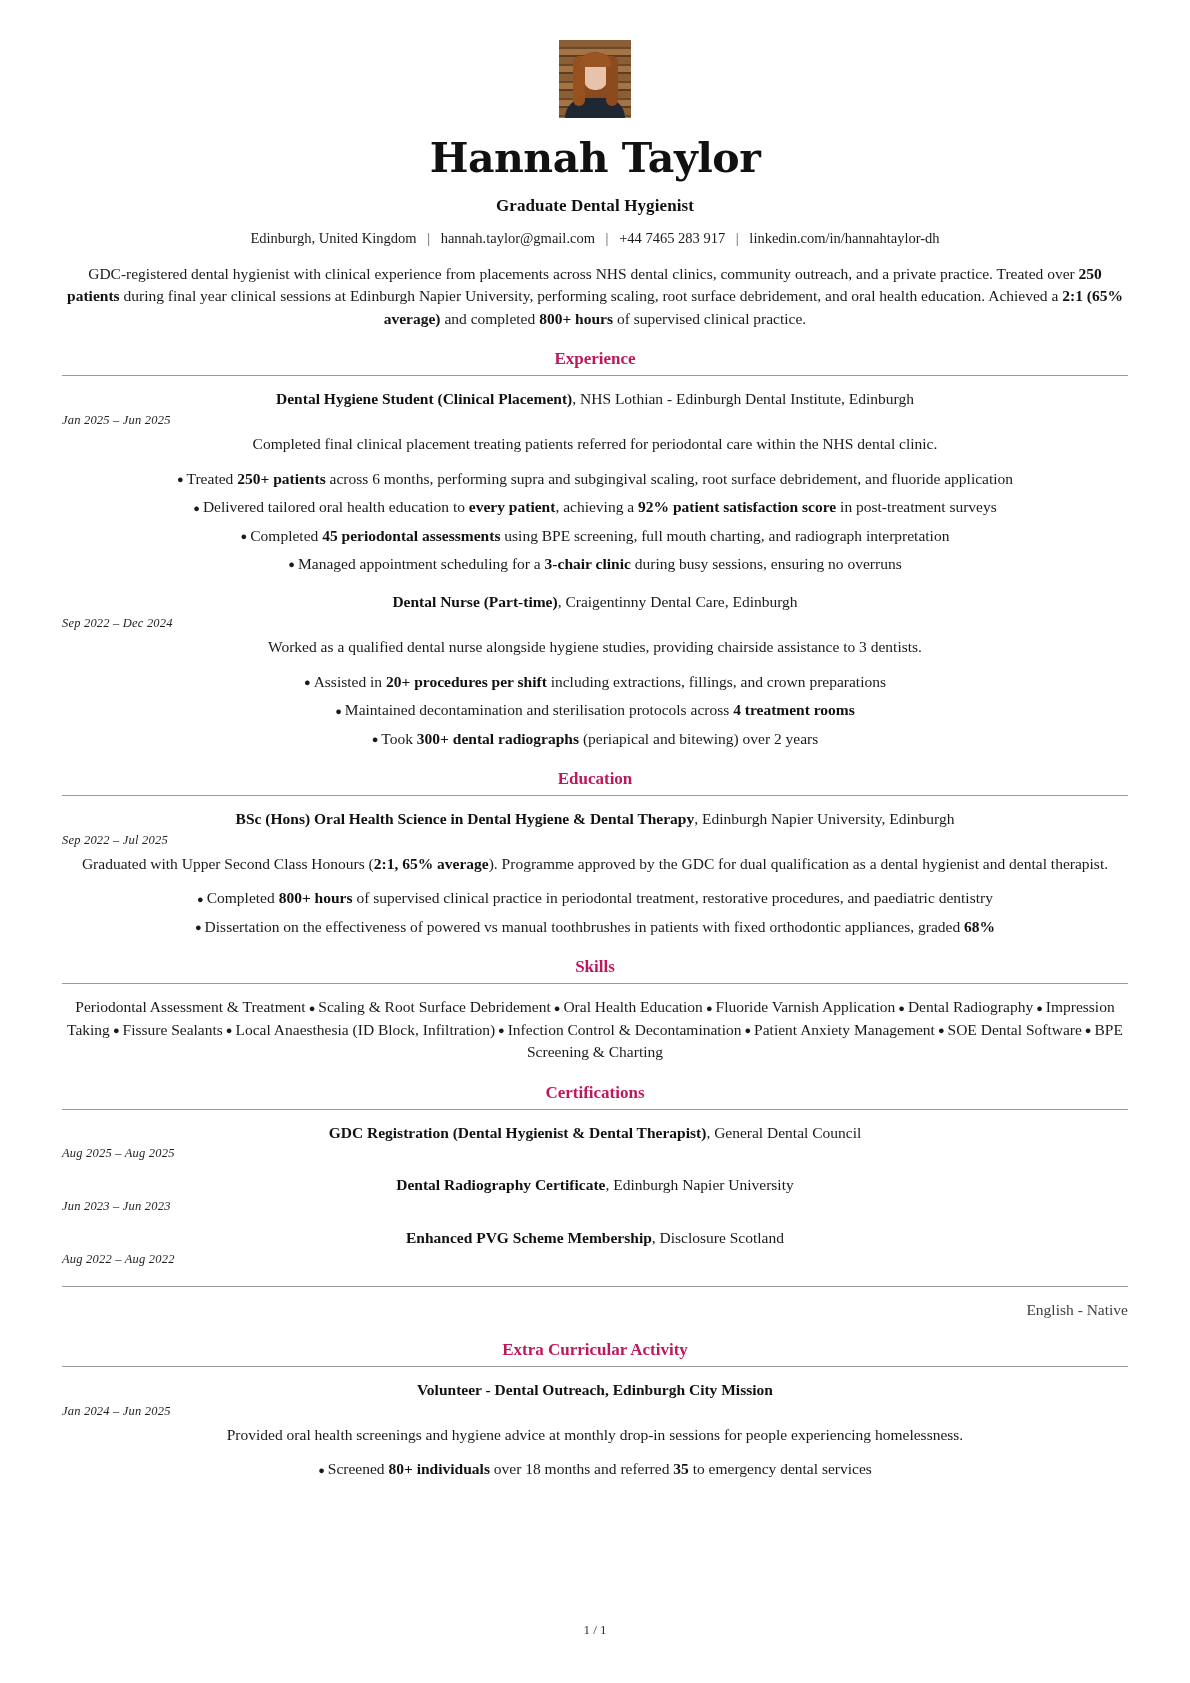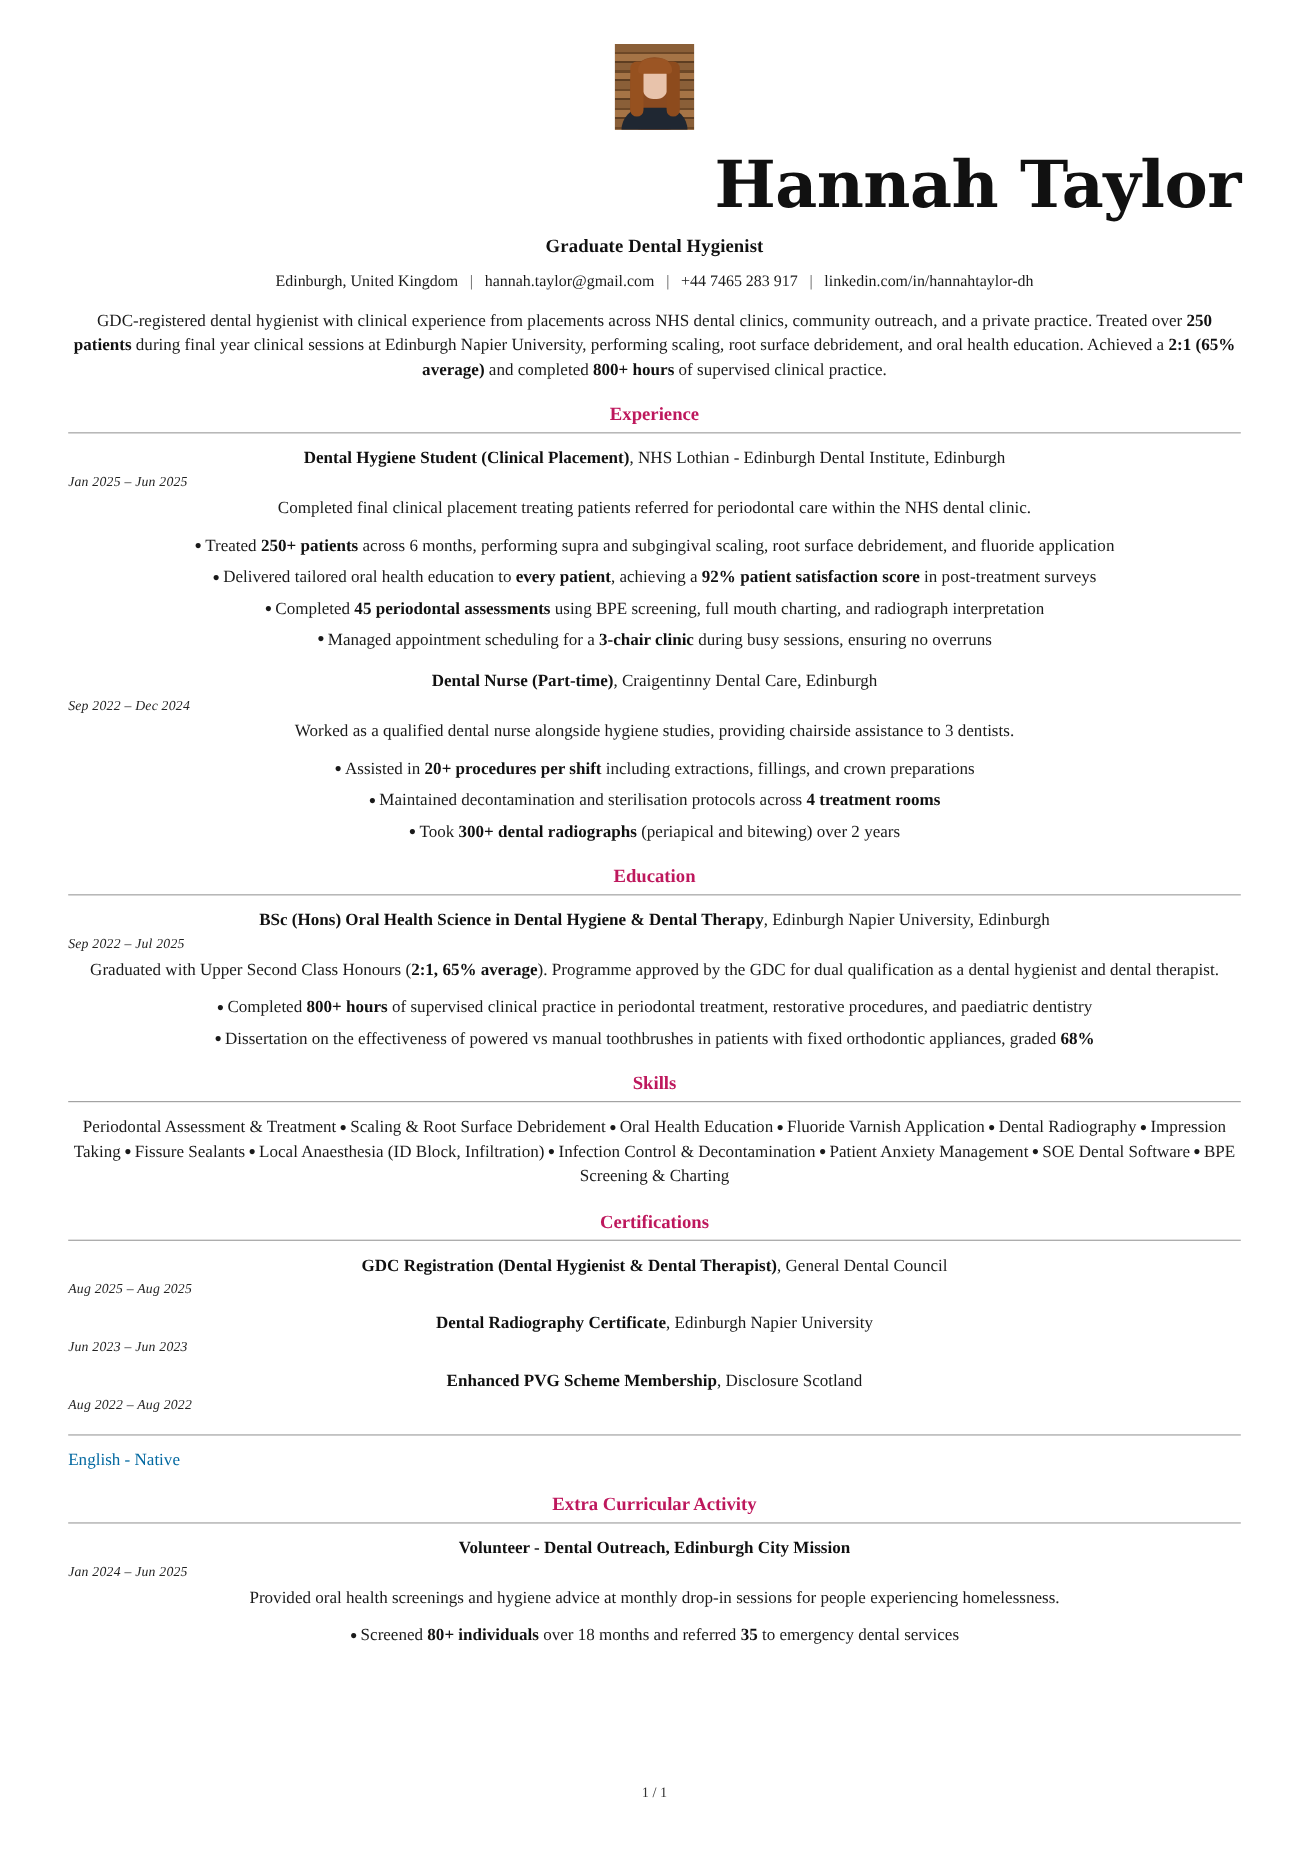--- a/index.html
+++ b/index.html
@@ -96,24 +96,24 @@
     position: absolute;
     right: 13px;
     top: 16px;
     width: 12px;
     height: 50px;
     background: #8d4b1d;
     border-radius: 2px 8px 8px 8px;
   }
 
   .name {
-    text-align: right;
+    text-align: center;
     font-family: "DejaVu Serif", "Liberation Serif", serif;
     font-weight: 700;
-    font-size: 59px;
+    font-size: 41px;
     line-height: 1.0;
     letter-spacing: -0.5px;
     margin: 20px 0 0 0;
     color: #111111;
   }
   .job-title {
     text-align: center;
     font-weight: 700;
     font-size: 17px;
     margin-top: 17px;
@@ -212,24 +212,24 @@
     font-size: 15.5px;
     line-height: 1.45;
     color: #1a1a1a;
   }
   .skills-text .dot {
     font-size: 11px;
     vertical-align: middle;
     padding: 0 3px;
   }
   .languages-text {
-    text-align: left;
-    font-size: 15.5px;
-    line-height: 1.45;
-    color: #0369a1;
+    text-align: right;
+    font-size: 15.5px;
+    line-height: 1.45;
+    color: #404040;
   }
 
   .cert-entry { margin-bottom: 13px; }
   .cert-entry:last-child { margin-bottom: 0; }
 
   .page-footer {
     position: absolute;
     left: 0;
     right: 0;
     bottom: 45px;

